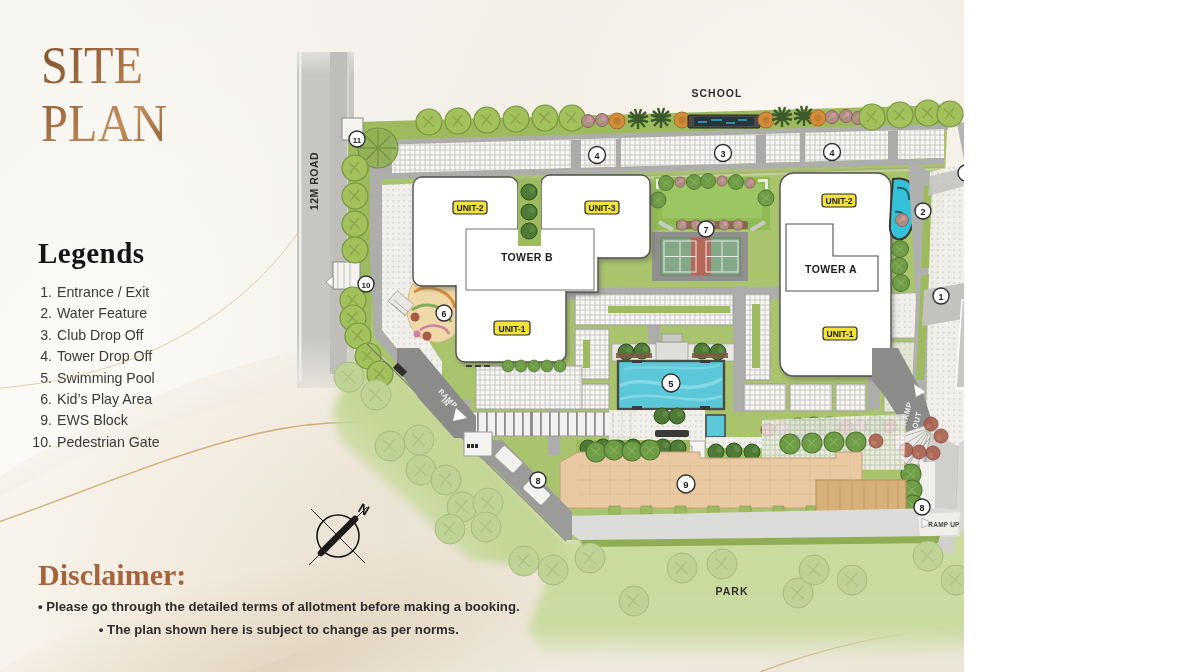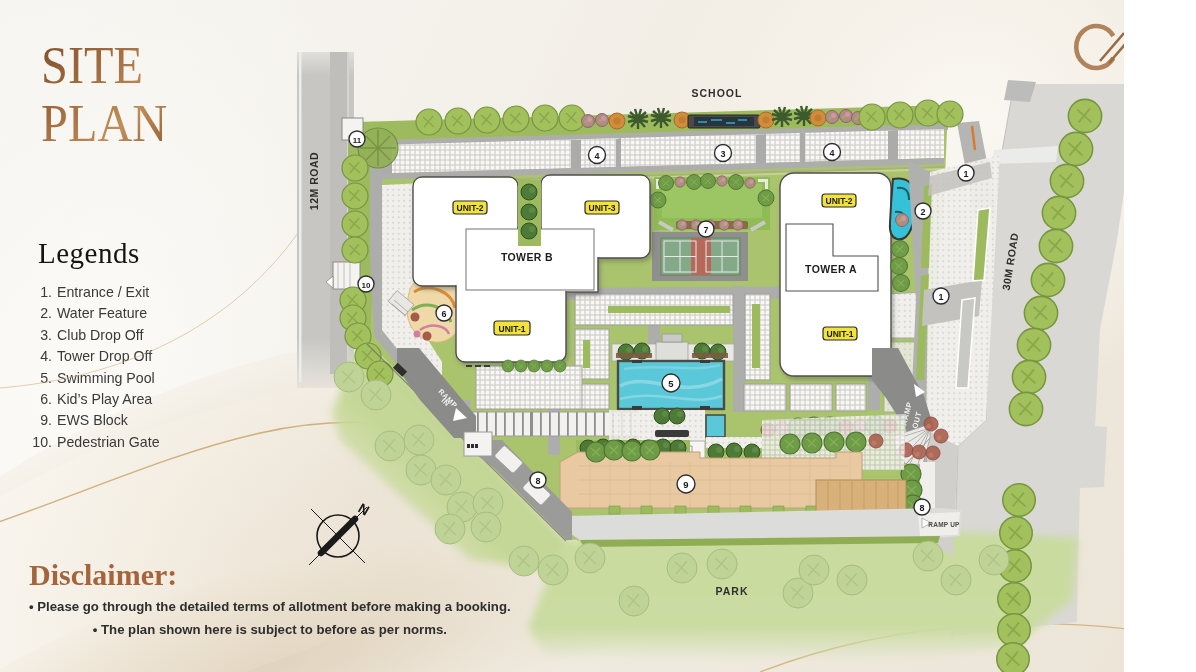--- a/index.html
+++ b/index.html
@@ -1,16 +1,16 @@
 <!DOCTYPE html>
 <html><head>
 <meta charset="utf-8">
 <style>
 html,body{margin:0;padding:0;}
-.page{position:relative;width:1124px;height:672px;overflow:hidden;
+.page{position:relative;width:964px;height:672px;overflow:hidden;
  background:linear-gradient(115deg,#f7f5f1 0%,#f4f1eb 35%,#f0ebe1 60%,#ece5d8 100%);
  font-family:"Liberation Sans",sans-serif;}
 .bg1{position:absolute;left:-260px;top:400px;width:900px;height:420px;border-radius:50%;
  background:radial-gradient(ellipse at 50% 45%, rgba(216,196,167,0.5) 0%, rgba(224,208,182,0.28) 45%, rgba(240,235,225,0) 70%);
  transform:rotate(-26deg);}
 .bg5{position:absolute;left:-200px;top:-60px;width:560px;height:900px;border-radius:50%;
  background:radial-gradient(ellipse at 50% 50%, rgba(253,252,249,0.85) 0%, rgba(250,248,243,0.4) 55%, rgba(250,248,243,0) 75%);
  transform:rotate(18deg);}
 .bg2{position:absolute;left:-150px;top:420px;width:700px;height:260px;
  background:linear-gradient(100deg, rgba(252,250,246,0.95) 0%, rgba(246,241,231,0.7) 45%, rgba(238,230,215,0) 78%);
@@ -19,25 +19,25 @@
  background:radial-gradient(ellipse at 50% 50%, rgba(251,248,243,0.95) 0%, rgba(247,243,234,0.45) 55%, rgba(247,243,234,0) 72%);}
 .bg4{position:absolute;left:-80px;top:560px;width:760px;height:200px;border-radius:50%;
  background:radial-gradient(ellipse at 45% 50%, rgba(211,190,158,0.42) 0%, rgba(222,205,176,0.2) 50%, rgba(240,235,225,0) 72%);
  transform:rotate(-14deg);}
 .title{position:absolute;left:41px;top:37px;font-family:"Liberation Serif",serif;
  font-size:52px;line-height:58px;letter-spacing:0px;font-weight:400;
  transform:scaleX(0.93);transform-origin:0 0;
  background:linear-gradient(135deg,#7e4f2a 0%,#a06a3e 35%,#c08f5c 70%,#8f5c32 100%);
  -webkit-background-clip:text;background-clip:text;color:transparent;}
 .legends{position:absolute;left:38px;top:237px;}
-.legends h2{margin:0 0 12px 0;font-family:"Liberation Serif",serif;font-size:29px;font-weight:400;color:#141414;letter-spacing:0.5px;}
+.legends h2{margin:0 0 12px 0;font-family:"Liberation Serif",serif;font-size:29px;font-weight:700;color:#141414;letter-spacing:0.5px;}
 .legends ol{margin:0 0 0 -6px;padding:0;list-style:none;font-size:14.2px;font-weight:400;color:#3a3a3a;}
 .legends li{height:21.4px;line-height:21.4px;white-space:nowrap;}
 .legends li .n{display:inline-block;width:20px;text-align:right;margin-right:5px;}
-.disc{position:absolute;left:29px;top:558px;}
+.disc{position:absolute;left:38px;top:558px;}
 .disc h2{margin:0 0 7px 0;font-family:"Liberation Serif",serif;font-size:30px;font-weight:700;color:#a4653d;}
 .disc p{margin:0 0 8px 0;font-size:13.2px;font-weight:700;color:#2e2e2e;text-align:center;}
 svg.plan{position:absolute;left:0;top:0;}
 svg text{font-family:"Liberation Sans",sans-serif;}
 </style>
 </head>
 <body>
 <div class="page">
 
 <div class="bg3"></div>
@@ -62,21 +62,21 @@
 <li><span class="n">5.</span>Swimming Pool</li>
 <li><span class="n">6.</span>Kid’s Play Area</li>
 <li><span class="n">9.</span>EWS Block</li>
 <li><span class="n">10.</span>Pedestrian Gate</li>
 </ol>
 </div>
 
 <div class="disc">
 <h2>Disclaimer:</h2>
 <p>• Please go through the detailed terms of allotment before making a booking.</p>
-<p>• The plan shown here is subject to before as per norms.</p>
+<p>• The plan shown here is subject to change as per norms.</p>
 </div>
 <svg class="plan" width="1196" height="672" viewBox="0 0 1196 672">
 <defs>
 <pattern id="pk" width="5" height="5" patternUnits="userSpaceOnUse">
 <rect width="5" height="5" fill="#d0cfcc"></rect>
 <rect x="0.6" y="0.6" width="3.8" height="3.8" fill="#f8f8f6"></rect>
 </pattern>
 <pattern id="dt" width="5.5" height="5.5" patternUnits="userSpaceOnUse">
 <rect width="5.5" height="5.5" fill="#f0efec"></rect>
 <circle cx="2.7" cy="2.7" r="0.8" fill="#c9c7c2"></circle>

